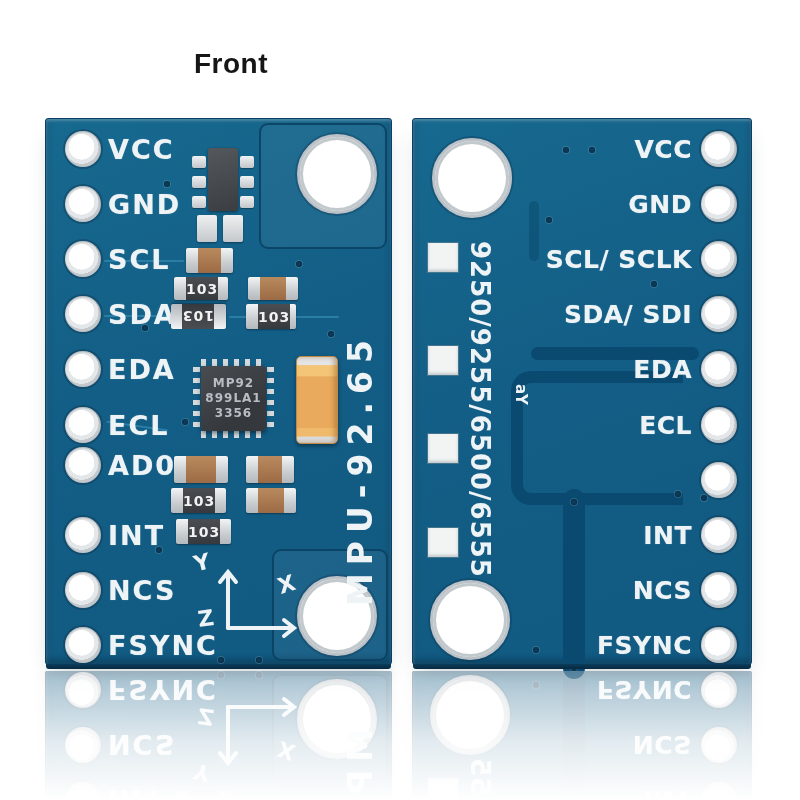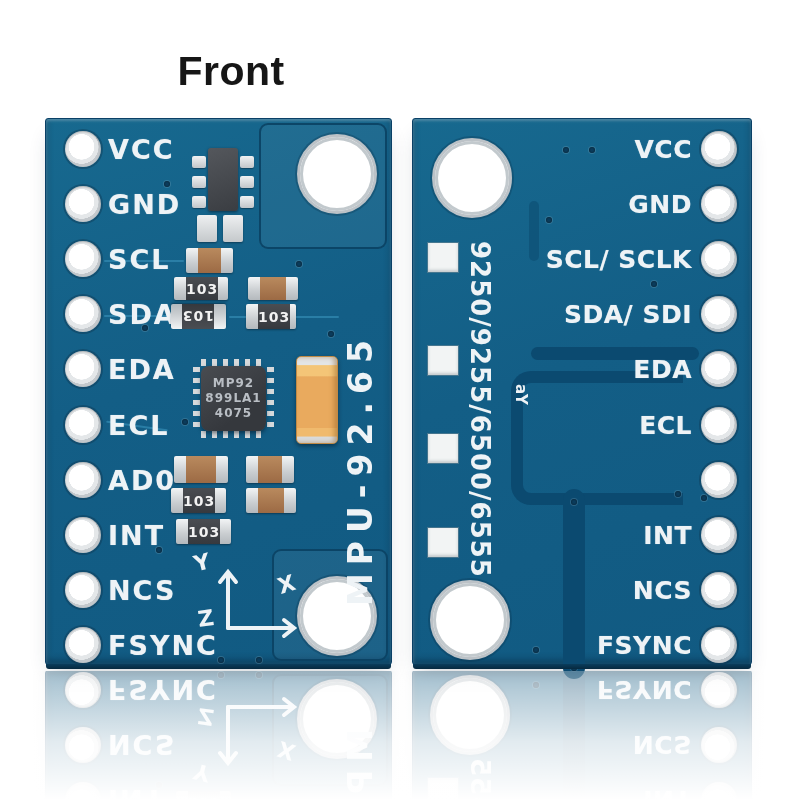--- a/index.html
+++ b/index.html
@@ -1,19 +1,19 @@
 <!DOCTYPE html>
 <html><head>
 <meta charset="utf-8">
 <style>
   html,body{margin:0;padding:0;background:#fff;}
   .stage{position:relative;width:800px;height:800px;background:#fff;overflow:hidden;
          font-family:"DejaVu Sans",sans-serif;}
   .hdr{position:absolute;top:48px;font-family:"Liberation Sans",sans-serif;
-       font-weight:700;font-size:41px;color:#161616;text-align:center;letter-spacing:0.5px;}
+       font-weight:700;font-size:28px;color:#161616;text-align:center;letter-spacing:0.5px;}
   .hdr.front{left:151px;width:160px;}
   .hdr.back{left:505px;width:160px;}
 
   .boards-row{position:absolute;left:0;top:118px;width:800px;height:546px;}
   .board{position:absolute;top:0;height:545px;border-radius:3px;
          background:linear-gradient(160deg,#17698f 0%,#135e86 45%,#115a82 100%);
          box-shadow:0 12px 20px -8px rgba(40,60,80,.30), inset 0 2px 3px rgba(255,255,255,.22),
                     inset 0 -4px 7px rgba(0,20,40,.38), inset 2px 0 4px rgba(255,255,255,.08);
          border:1px solid #0a4066;}
   .board::after{content:"";position:absolute;left:0;right:0;bottom:-5px;height:5px;
@@ -122,21 +122,21 @@
           <span class="plabel">SCL</span>
         </div>
       <div class="pin-row f" style="top:233px">
           <span class="hole"></span>
           <span class="plabel">EDA</span>
         </div>
       <div class="pin-row f" style="top:289px">
           <span class="hole"></span>
           <span class="plabel">ECL</span>
         </div>
-      <div class="pin-row f" style="top:344px">
+      <div class="pin-row f" style="top:329px">
           <span class="hole"></span>
           <span class="plabel">AD0</span>
         </div>
       <div class="pin-row f" style="top:399px">
           <span class="hole"></span>
           <span class="plabel">INT</span>
         </div>
       <div class="pin-row f" style="top:454px">
           <span class="hole"></span>
           <span class="plabel">NCS</span>
@@ -180,24 +180,24 @@
           <i class="end"></i>
           <span class="code">103</span>
           <i class="end"></i>
         </div>
 
       <div style="position:absolute;left:147px;top:240px;width:81px;height:79px;">
         <div class="pins h" style="top:0;"></div>
           <div class="pins h" style="bottom:0;"></div>
         <div class="pins v" style="left:0;"></div>
           <div class="pins v" style="right:0;"></div>
-        <div class="chip" style="left:8px;top:7px;right:8px;bottom:7px;border-radius:8px;">
+        <div class="chip" style="left:8px;top:7px;right:8px;bottom:7px;">
           <span>MP92</span>
           <span>899LA1</span>
-          <span>4075</span>
+          <span>3356</span>
         </div>
       </div>
 
       <div class="tant" style="left:250px;top:237px;width:40px;height:86px;"></div>
 
       <div class="smd brown" style="left:128px;top:337px;width:54px;height:27px;">
           <i class="end"></i>
           <i class="mid"></i>
           <i class="end"></i>
         </div>

